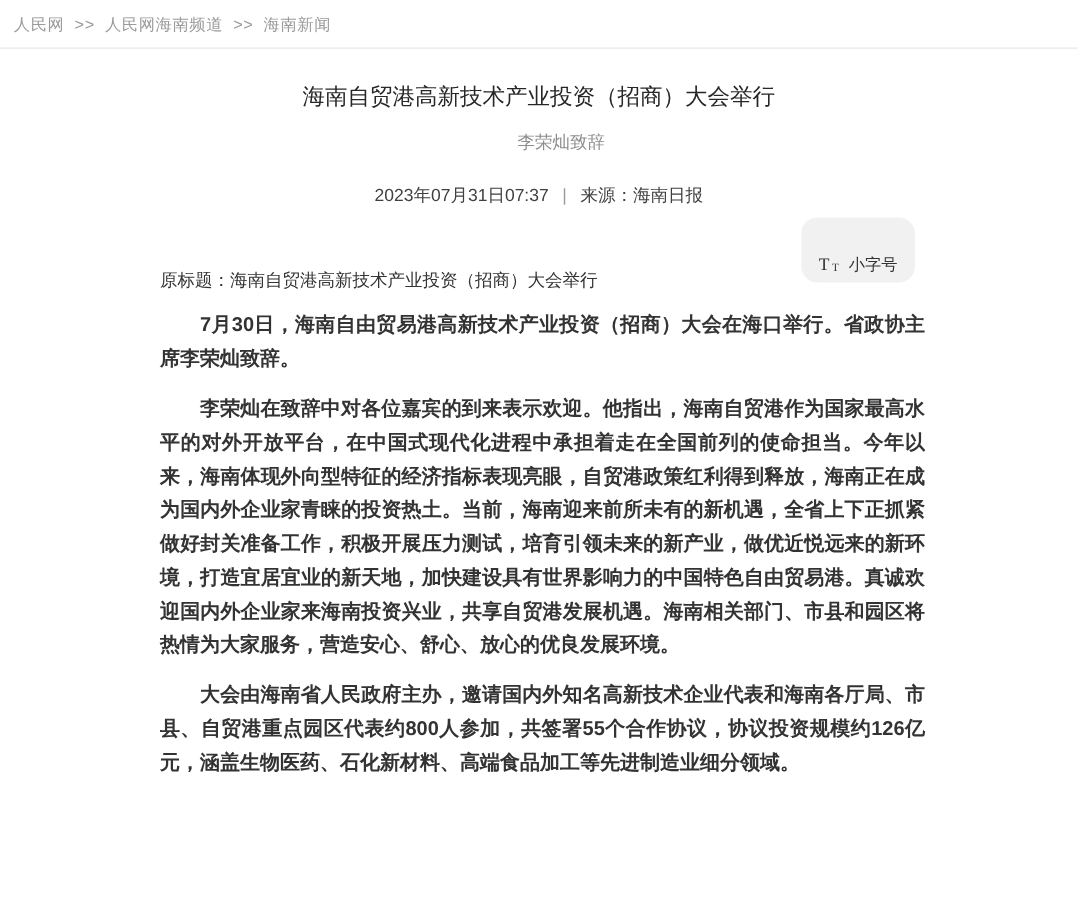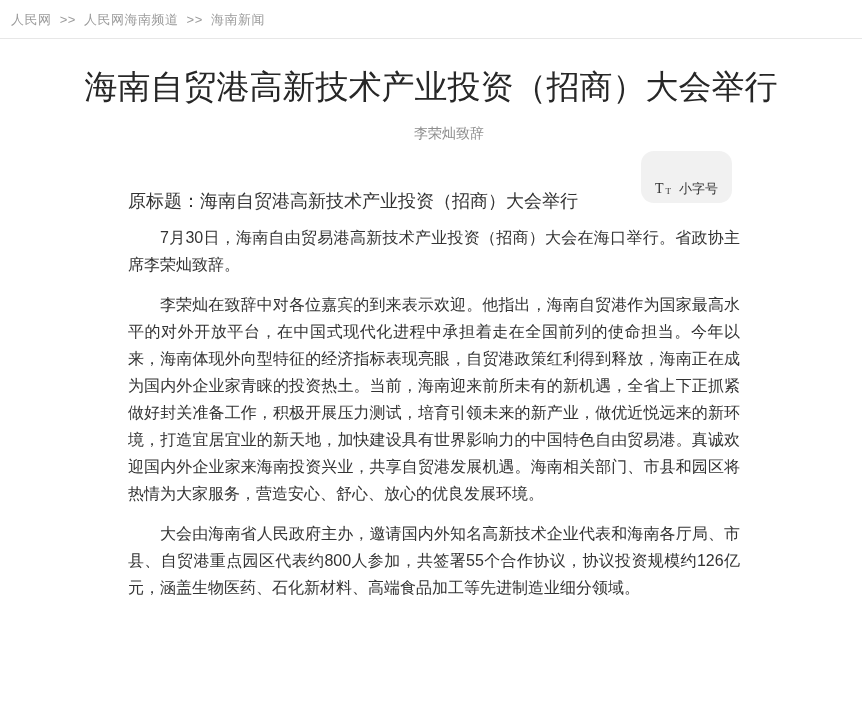--- a/index.html
+++ b/index.html
@@ -21,21 +21,21 @@
   .breadcrumb a {
     color: #9b9b9b; text-decoration: none; cursor: pointer;
   }
   .breadcrumb .sep { margin: 0 4px; color: #9b9b9b; }
   .top-divider { border-bottom: 1px solid #e7e7e7; }
 
   
   .article-header { text-align: center; }
   .article-title {
     margin: 27px 60px 0;
-    font-size: 33px;
+    font-size: 18px;
     font-weight: 400;
     color: #272727;
     line-height: 1.3;
   }
   .article-subtitle {
     margin-top: 16px;
     font-size: 14px;
     color: #8d8d8d;
     padding-left: 36px;
   }
@@ -69,51 +69,57 @@
   .font-size-btn .t-big   { font-size: 14px; font-family: "Liberation Serif", "DejaVu Serif", serif; }
   .font-size-btn .t-small { font-size: 9px;  font-family: "Liberation Serif", "DejaVu Serif", serif; position: relative; left: -3px; top: 1px; }
   .font-size-btn .fs-label { font-size: 13px; margin-top: 25px; }
 
   
   .article-body {
     margin: 14px 122px 0 128px;
     color: #333;
   }
   .original-title {
-    font-size: 18px;
+    font-size: 14px;
     color: #333;
     margin-bottom: 4px;
     line-height: 20px;
   }
   .article-body p.para {
     font-size: 16px;
     line-height: 27px;
     text-indent: 2em;
     margin-top: 13px;
     color: #333;
     text-align: justify;
+    font-weight: bold;
   }
 </style>
 </head>
 <body>
 
 <div class="page">
 
   <div class="breadcrumb">
     <a>人民网</a>
     <span class="sep">&gt;&gt;</span>
     <a>人民网海南频道</a>
     <span class="sep">&gt;&gt;</span>
     <a>海南新闻</a>
   </div>
   <div class="top-divider"></div>
 
   <div class="article-header">
     <h1 class="article-title">海南自贸港高新技术产业投资（招商）大会举行</h1>
     <div class="article-subtitle">李荣灿致辞</div>
+    <div class="article-meta">
+      <span>2023年07月31日07:37</span>
+      <span class="meta-sep">|</span>
+      <span>来源：海南日报</span>
+    </div>
   </div>
 
   <div class="toolbar">
     <button class="font-size-btn">
       <span class="t-big">T</span>
         <span class="t-small">T</span>
       <span class="fs-label">小字号</span>
     </button>
   </div>
 

